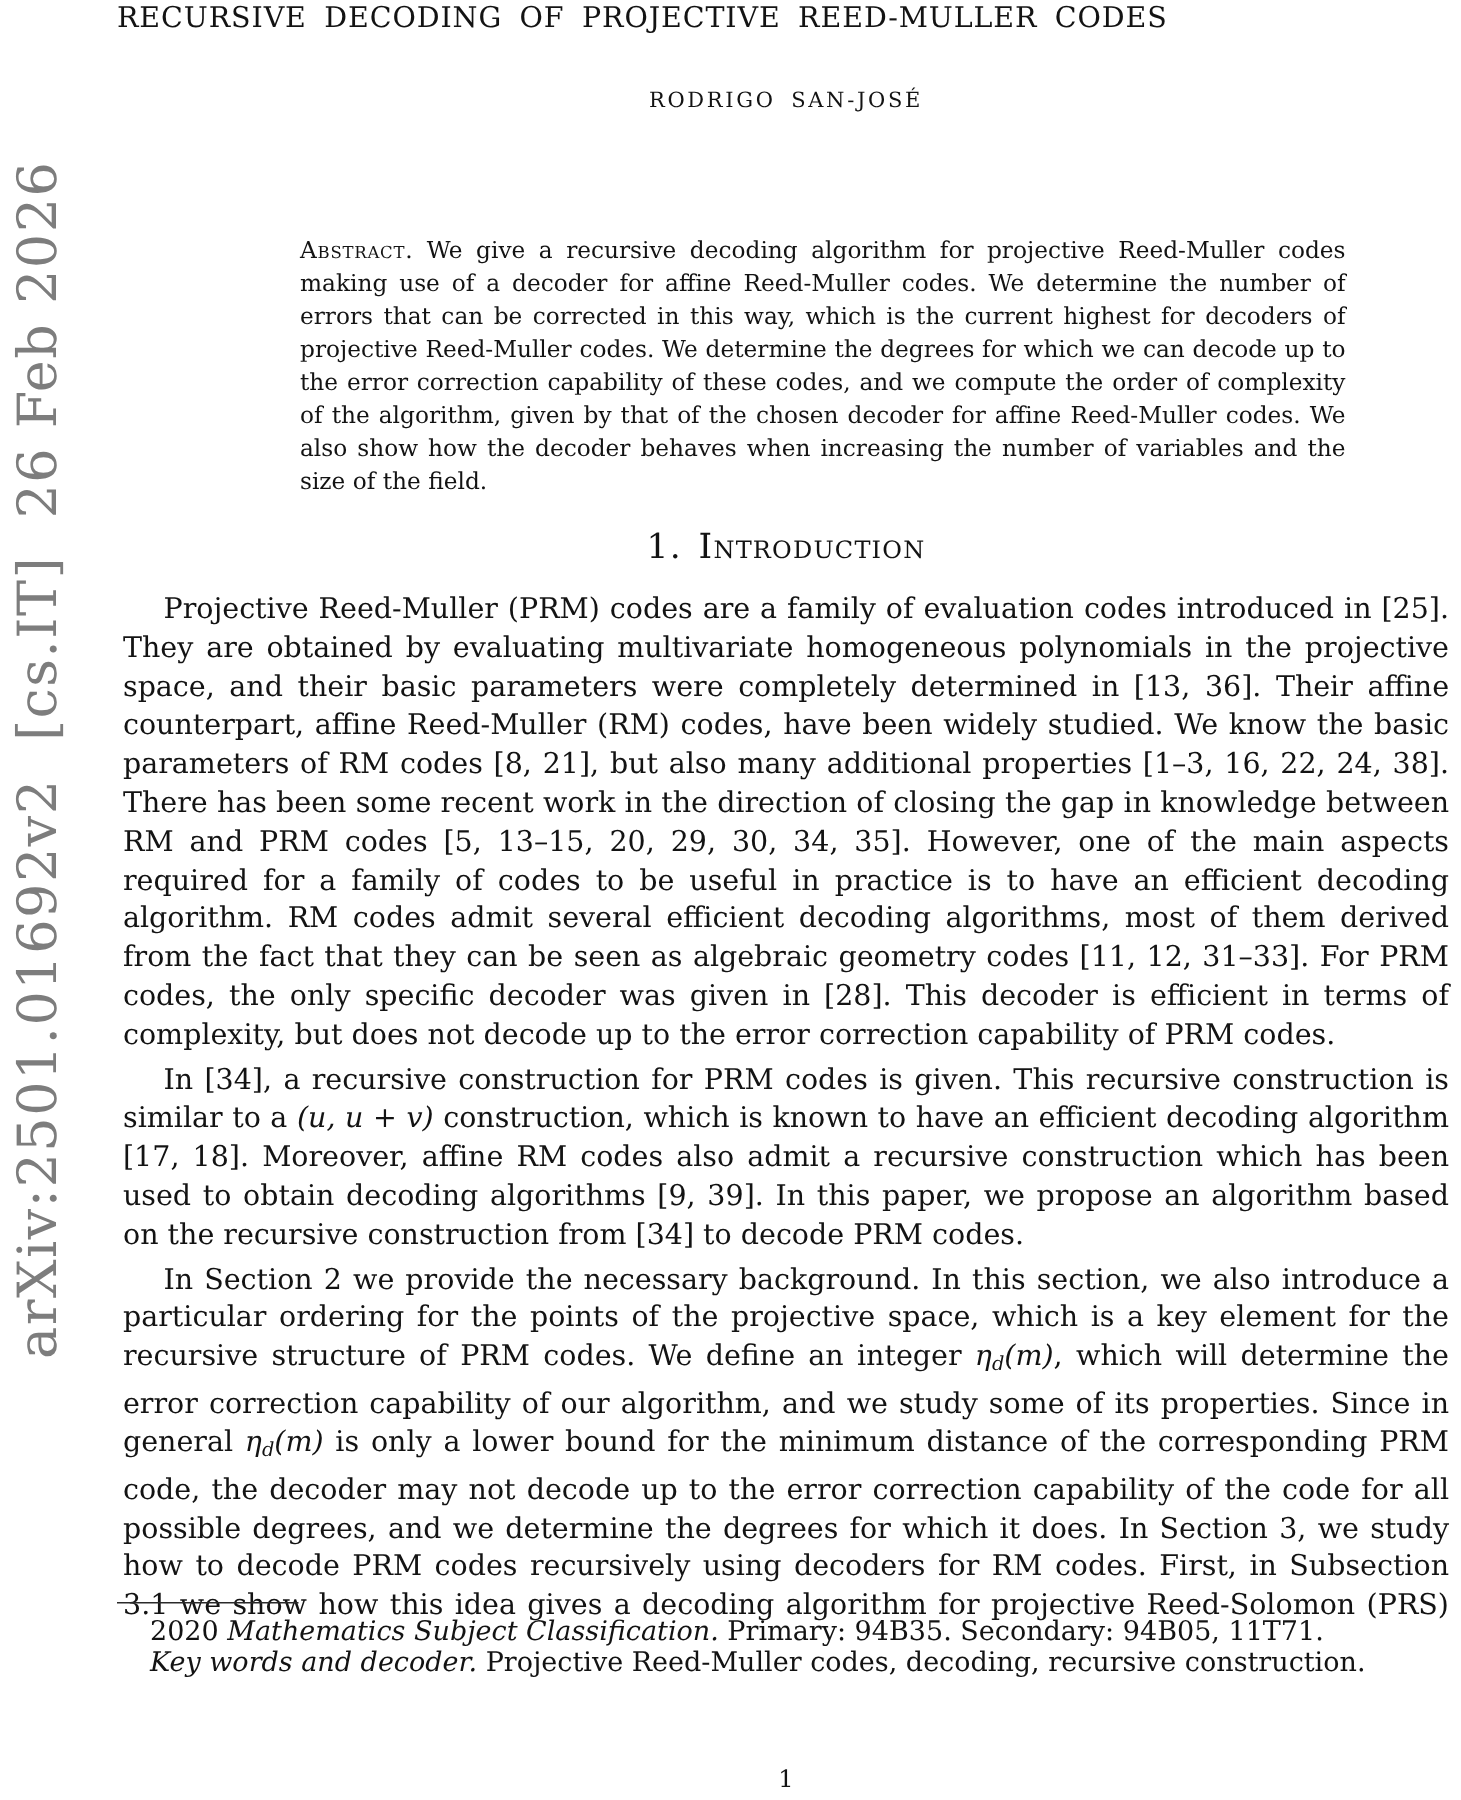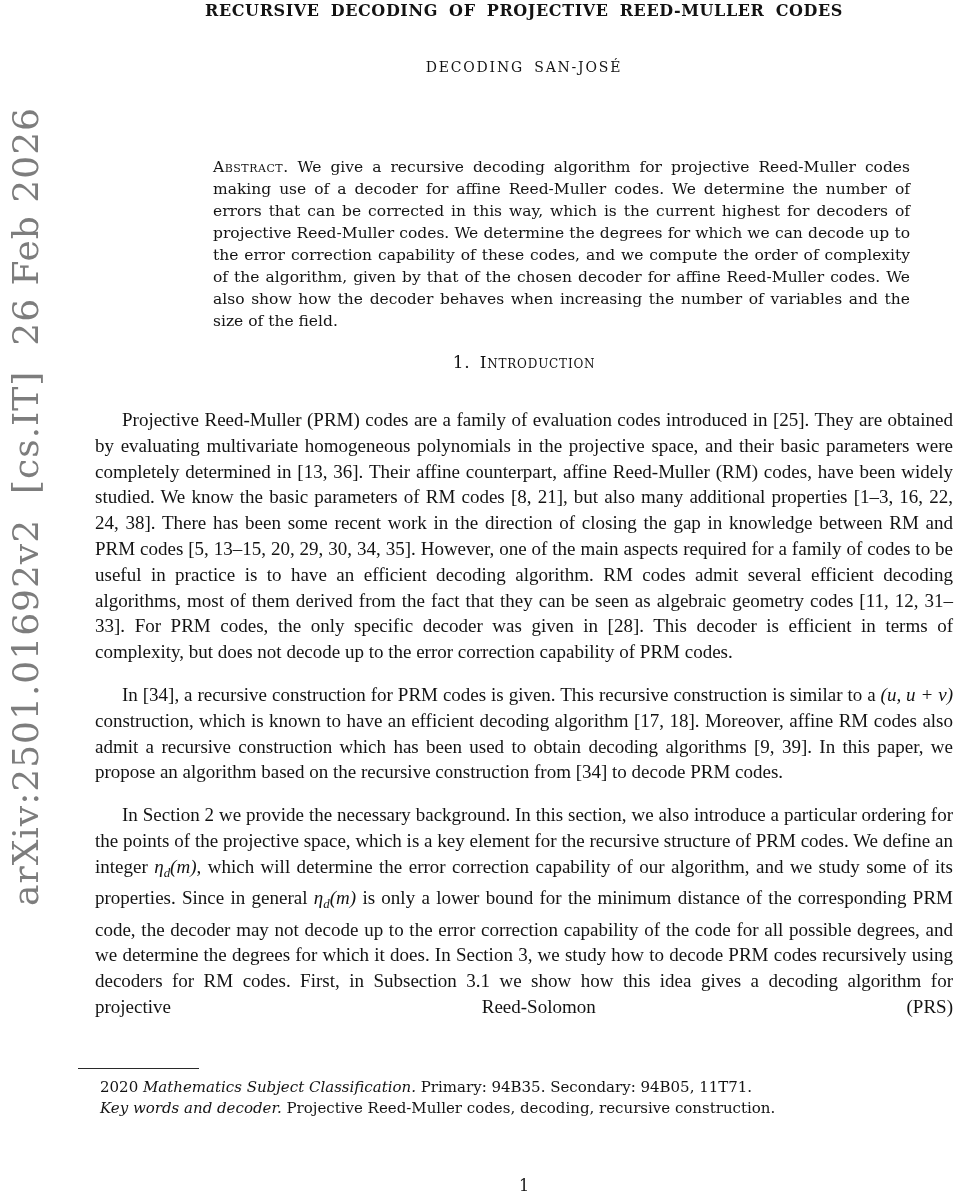--- a/index.html
+++ b/index.html
@@ -8,69 +8,69 @@
     font-family:"DejaVu Serif","Liberation Serif",serif;color:#131313;
     overflow:hidden;margin:0 auto;
   }
   .watermark{
     position:absolute;left:7px;top:906px;
     transform-origin:0 0;transform:rotate(-90deg);
     font-size:36px;line-height:38px;letter-spacing:1px;
     color:#7d7d7d;white-space:pre;
   }
   .title{
-    position:absolute;top:1px;left:78px;width:892px;text-align:center;
-    font-size:16px;font-weight:bold;letter-spacing:0.6px;word-spacing:5px;
+    position:absolute;top:1px;left:78px;width:892px;text-align:left;
+    font-size:19px;font-weight:normal;letter-spacing:0.6px;word-spacing:5px;
   }
   .author{
     position:absolute;top:59px;left:78px;width:892px;text-align:center;
     font-size:14px;letter-spacing:1.8px;word-spacing:4px;
   }
   .abstract{
-    position:absolute;top:156px;left:213px;width:697px;
+    position:absolute;top:156px;left:200px;width:697px;
     font-size:15.5px;line-height:22px;text-align:justify;
   }
   .abstract-label{font-variant:small-caps;letter-spacing:0.5px;}
   .section-heading{
     position:absolute;top:352px;left:78px;width:892px;text-align:center;
-    font-size:17px;font-variant:small-caps;letter-spacing:0.8px;word-spacing:3px;
+    font-size:23px;font-variant:small-caps;letter-spacing:0.8px;word-spacing:3px;
   }
   .body-text{
     position:absolute;top:390px;left:78px;width:892px;
     font-size:19px;line-height:25.8px;text-align:justify;
   }
-  .body-text p{margin:17px;text-indent:27px;font-family:Liberation Serif, serif;}
+  .body-text p{margin:4px;text-indent:27px;}
   .body-text p.cont{text-align-last:justify;}
   .k-italic{font-style:italic;}
   .k-math{font-style:italic;}
   .k-sub{font-style:italic;font-size:0.68em;vertical-align:-0.28em;}
   .footnote-rule{
     position:absolute;top:1068px;left:78px;width:121px;height:0;
     border-top:1.5px solid #2a2a2a;
   }
   .footnotes{
     position:absolute;top:1077px;left:78px;width:892px;
-    font-size:15px;line-height:21.4px;text-align:justify;
+    font-size:18px;line-height:21.4px;text-align:justify;
   }
   .footnotes p{margin:0;text-indent:22px;}
   .page-number{
     position:absolute;top:1176px;left:78px;width:892px;text-align:center;
     font-size:16px;
   }
 </style>
 </head>
 <body>
 
 <div class="page">
 
   <div class="watermark">arXiv:2501.01692v2  [cs.IT]  26 Feb 2026</div>
 
   <div class="title">RECURSIVE DECODING OF PROJECTIVE REED-MULLER CODES</div>
 
-  <div class="author">DECODING SAN-JOSÉ</div>
+  <div class="author">RODRIGO SAN-JOSÉ</div>
 
   <div class="abstract">
     <span class="abstract-label">Abstract.</span><span> We give a recursive decoding algorithm for projective Reed-Muller codes making use of a decoder for affine Reed-Muller codes. We determine the number of errors that can be corrected in this way, which is the current highest for decoders of projective Reed-Muller codes. We determine the degrees for which we can decode up to the error correction capability of these codes, and we compute the order of complexity of the algorithm, given by that of the chosen decoder for affine Reed-Muller codes. We also show how the decoder behaves when increasing the number of variables and the size of the field.</span>
   </div>
 
   <div class="section-heading">1. Introduction</div>
 
   <div class="body-text">
       <p><span class="k-plain">Projective Reed-Muller (PRM) codes are a family of evaluation codes introduced in [25]. They are obtained by evaluating multivariate homogeneous polynomials in the projective space, and their basic parameters were completely determined in [13, 36]. Their affine counterpart, affine Reed-Muller (RM) codes, have been widely studied. We know the basic parameters of RM codes [8, 21], but also many additional properties [1–3, 16, 22, 24, 38]. There has been some recent work in the direction of closing the gap in knowledge between RM and PRM codes [5, 13–15, 20, 29, 30, 34, 35]. However, one of the main aspects required for a family of codes to be useful in practice is to have an efficient decoding algorithm. RM codes admit several efficient decoding algorithms, most of them derived from the fact that they can be seen as algebraic geometry codes [11, 12, 31–33]. For PRM codes, the only specific decoder was given in [28]. This decoder is efficient in terms of complexity, but does not decode up to the error correction capability of PRM codes.</span></p>
       <p><span class="k-plain">In [34], a recursive construction for PRM codes is given. This recursive construction is similar to a </span><span class="k-math">(u, u + v)</span><span class="k-plain"> construction, which is known to have an efficient decoding algorithm [17, 18]. Moreover, affine RM codes also admit a recursive construction which has been used to obtain decoding algorithms [9, 39]. In this paper, we propose an algorithm based on the recursive construction from [34] to decode PRM codes.</span></p>

